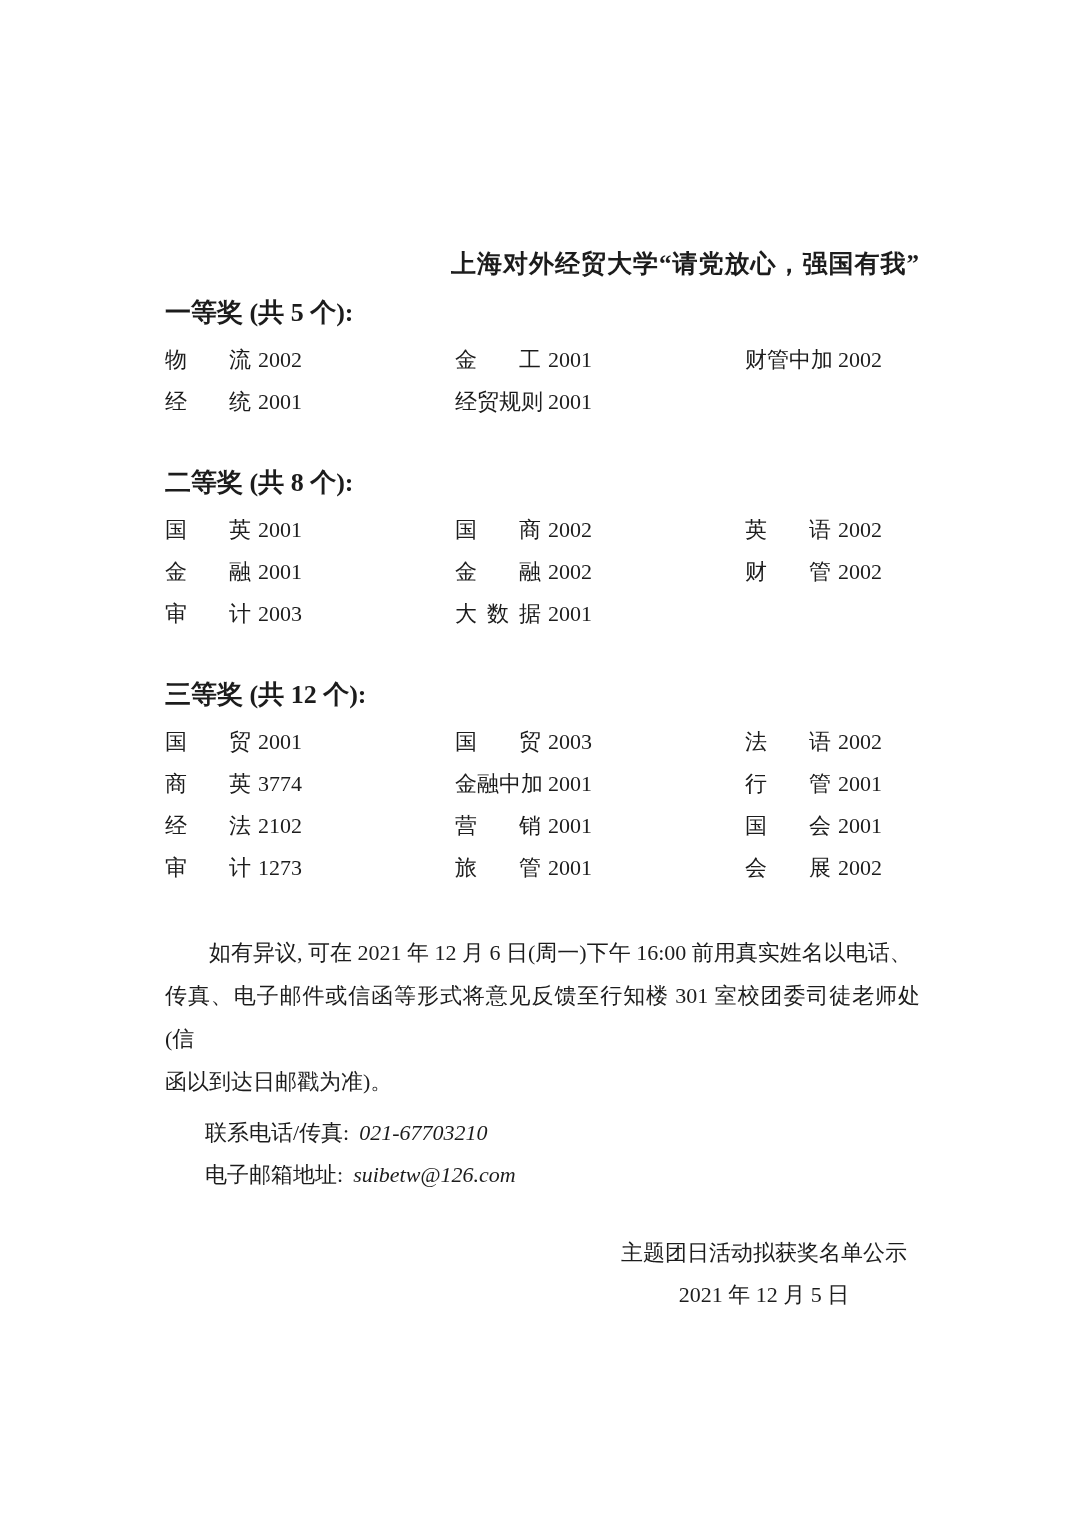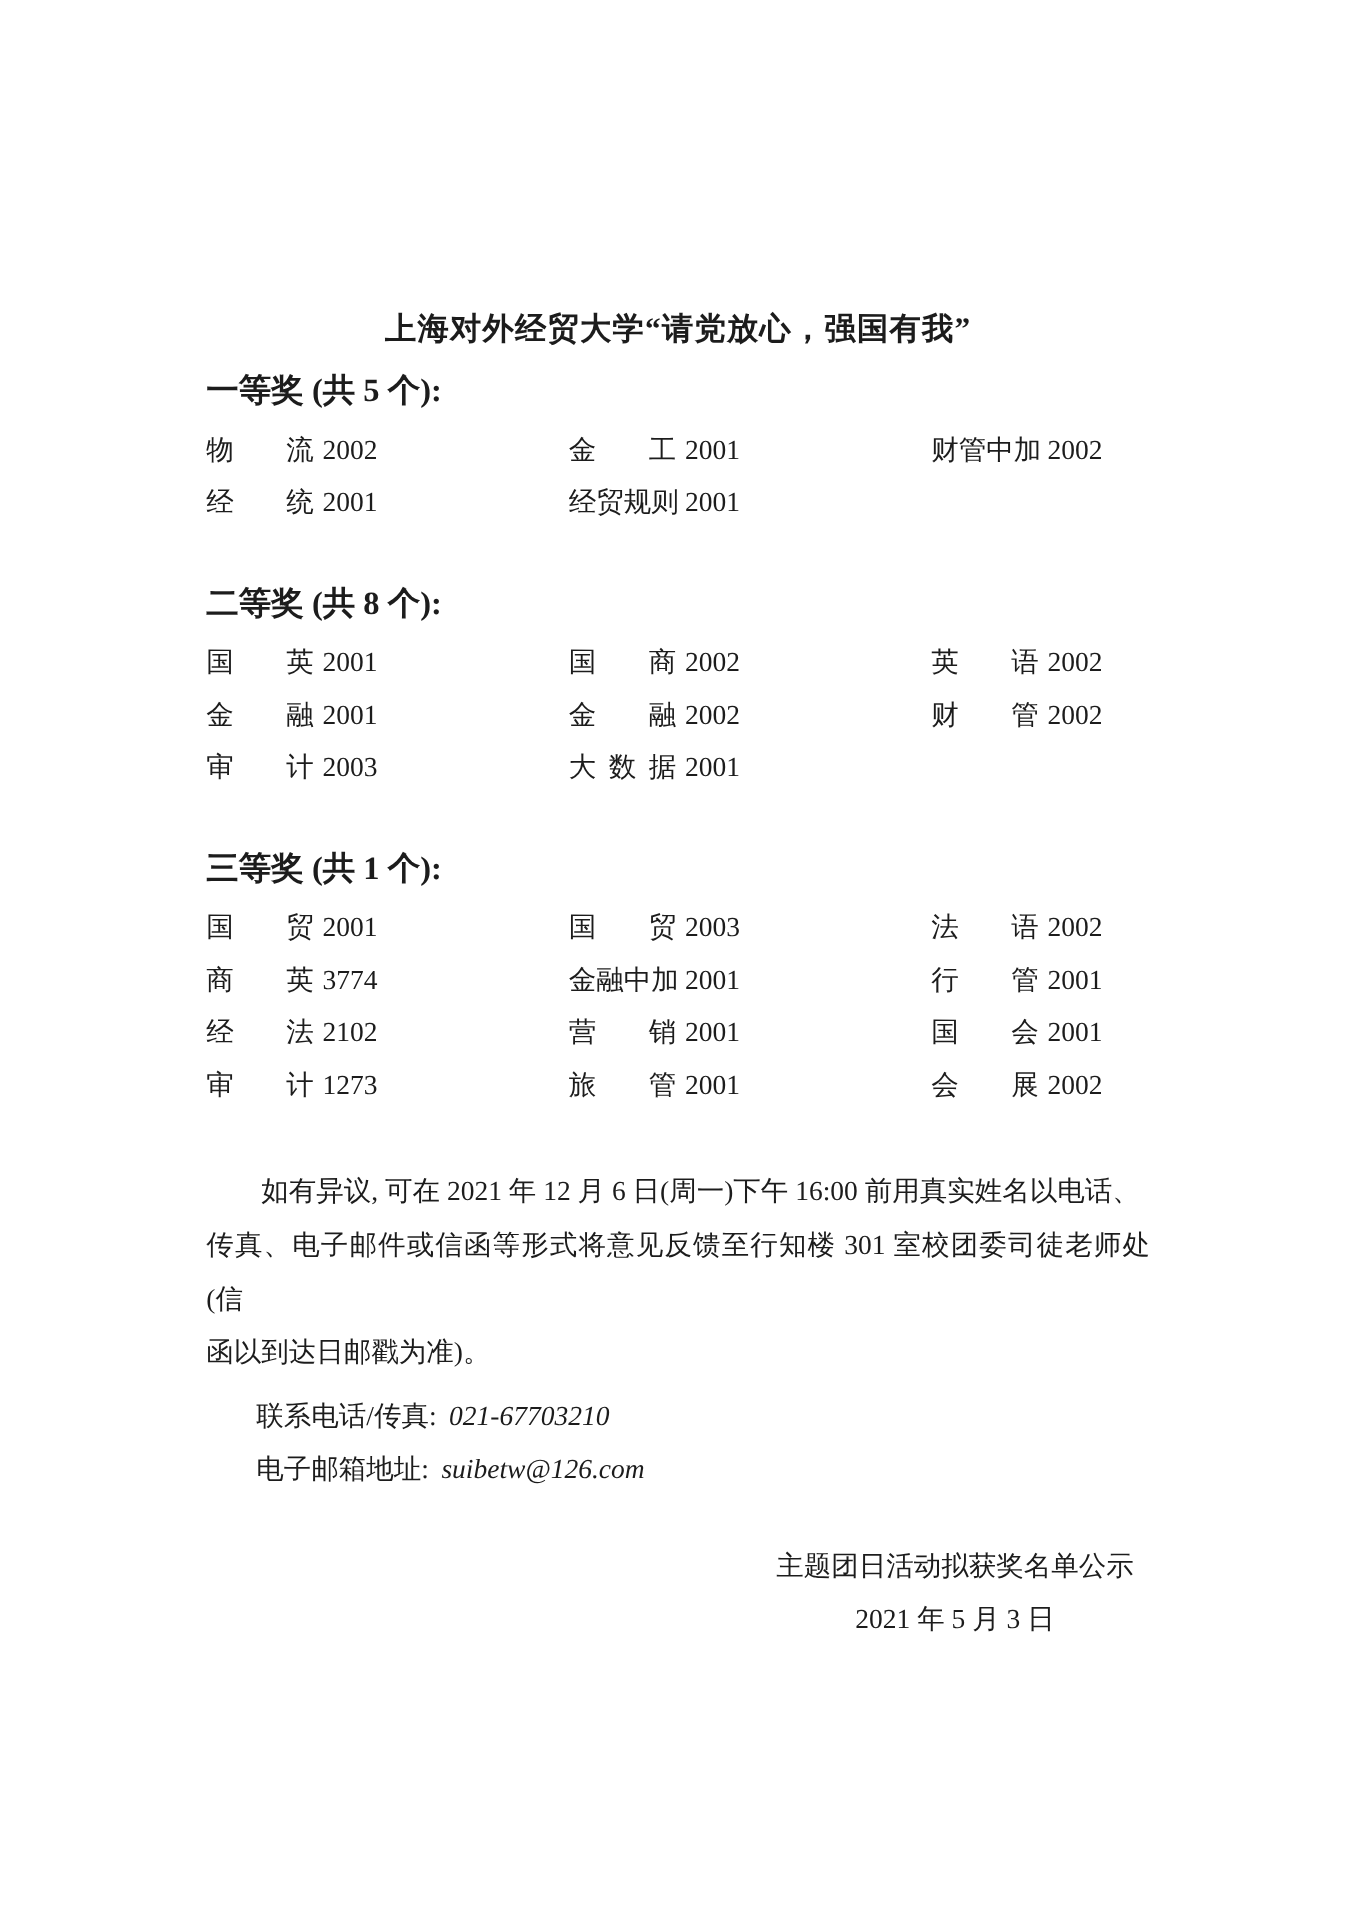--- a/index.html
+++ b/index.html
@@ -11,21 +11,21 @@
     background: #ffffff;
     color: #1c1c1c;
     font-family: "Liberation Serif", "DejaVu Serif", serif;
     font-size: 22px;
     overflow: hidden;
   }
   .content {
     padding: 246px 160px 0 165px; 
   }
   .title {
-    text-align: center;
+    text-align: right;
     font-weight: 700;
     font-size: 25px;
     line-height: 36px;
     letter-spacing: 1px;
   }
   .title-2 { margin-top: 30px; }
 
   .section-heading {
     font-weight: 700;
     font-size: 26px;
@@ -192,21 +192,21 @@
                   <span>大</span>
                   <span>数</span>
                   <span>据</span>
                 </span>
                 <span class="year">2001</span>
               </div>
             </div>
           </div>
         </div>
         <div class="section-block">
-          <div class="section-heading sec-gap">三等奖 (共 1 个):</div>
+          <div class="section-heading sec-gap">三等奖 (共 12 个):</div>
           <div class="rows">
             <div class="row">
               <div class="entry">
                 <span class="cname">
                   <span>国</span>
                   <span>贸</span>
                 </span>
                 <span class="year">2001</span>
               </div>
               <div class="entry">
@@ -309,17 +309,17 @@
       <div class="contact-line">
         <span>联系电话/传真:</span><span class="val">021-67703210</span>
       </div>
       <div class="contact-line">
         <span>电子邮箱地址:</span><span class="val">suibetw@126.com</span>
       </div>
     </div>
 
     <div class="signature">
       <div class="sig-line">主题团日活动拟获奖名单公示</div>
-      <div class="sig-line">2021 年 5 月 3 日</div>
+      <div class="sig-line">2021 年 12 月 5 日</div>
     </div>
 
   </div>
 </div>
 
 </body></html>

